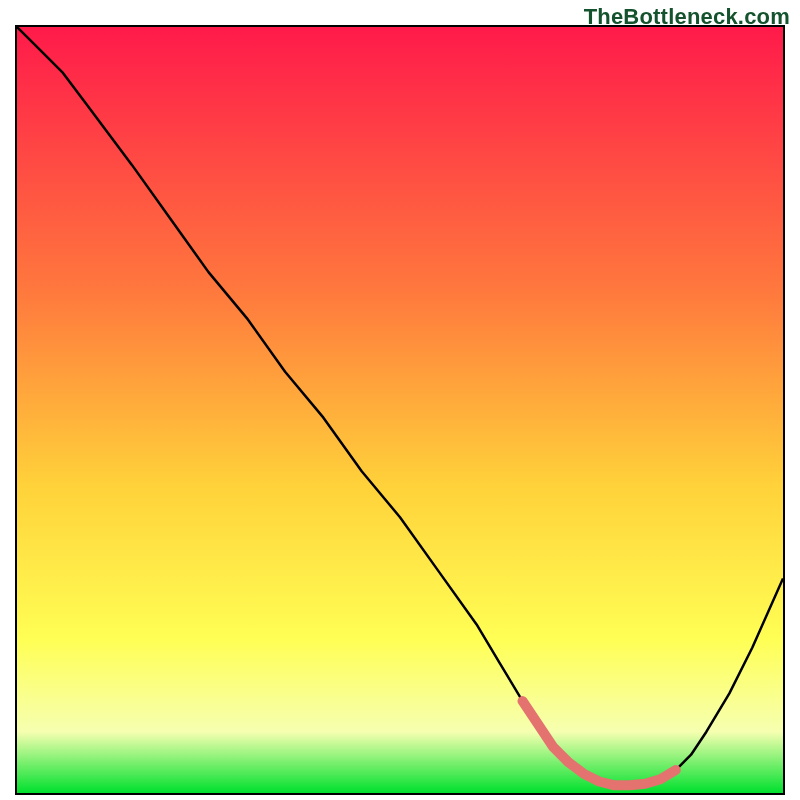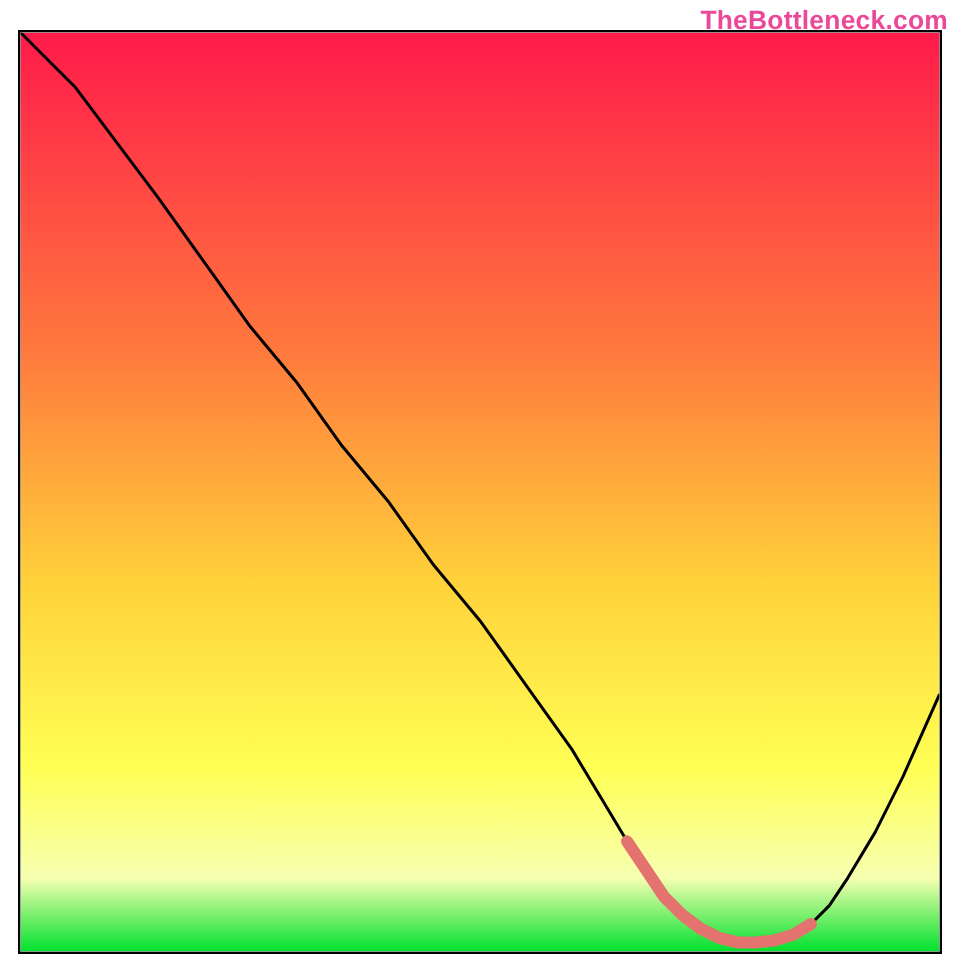--- a/index.html
+++ b/index.html
@@ -14,21 +14,21 @@
     position: relative;
     width: 800px;
     height: 800px;
   }
   .watermark {
     position: absolute;
     top: 4px;
     right: 10px;
     font-size: 22px;
     font-weight: 600;
-    color: #ec4899;
+    color: #14532d;
     letter-spacing: 0.2px;
   }
   .plot-wrap {
     position: absolute;
     left: 15px;
     top: 25px;
     width: 770px;
     height: 770px;
     border: 2.5px solid #000;
     box-sizing: border-box;

